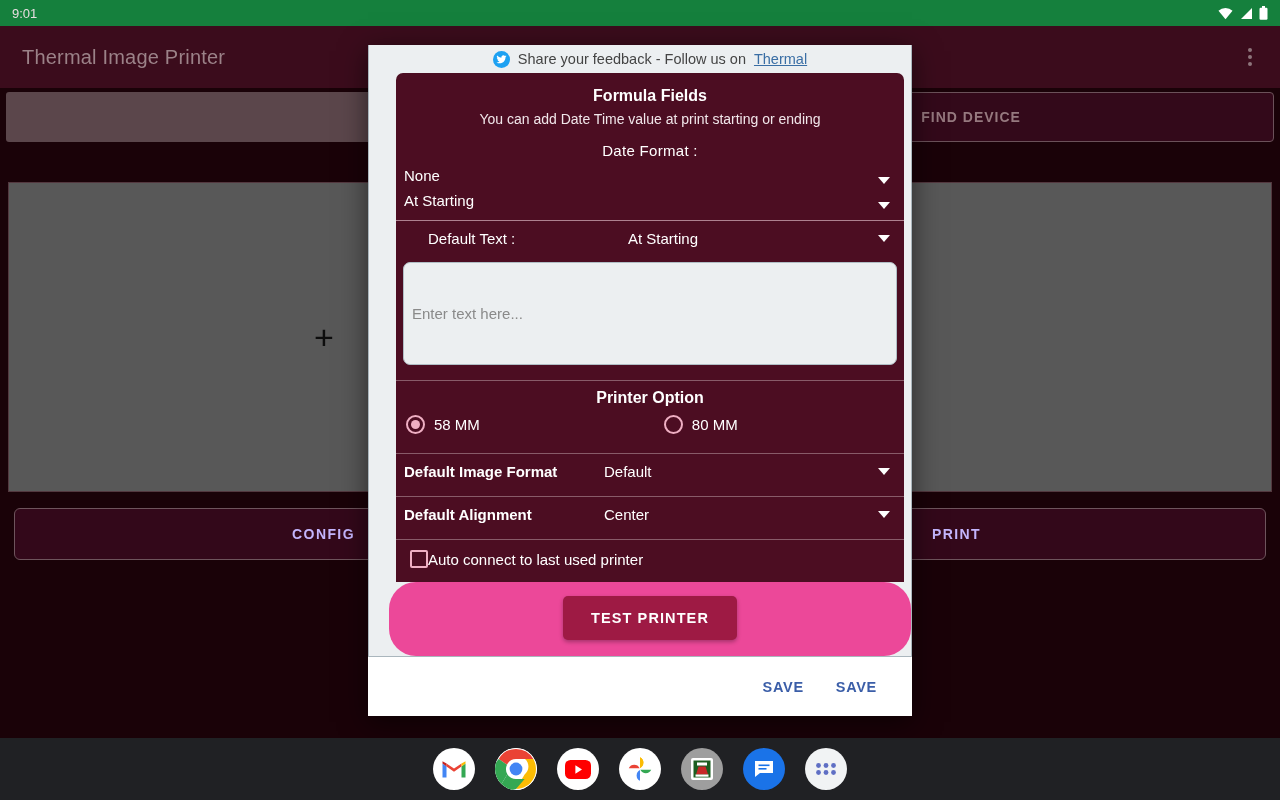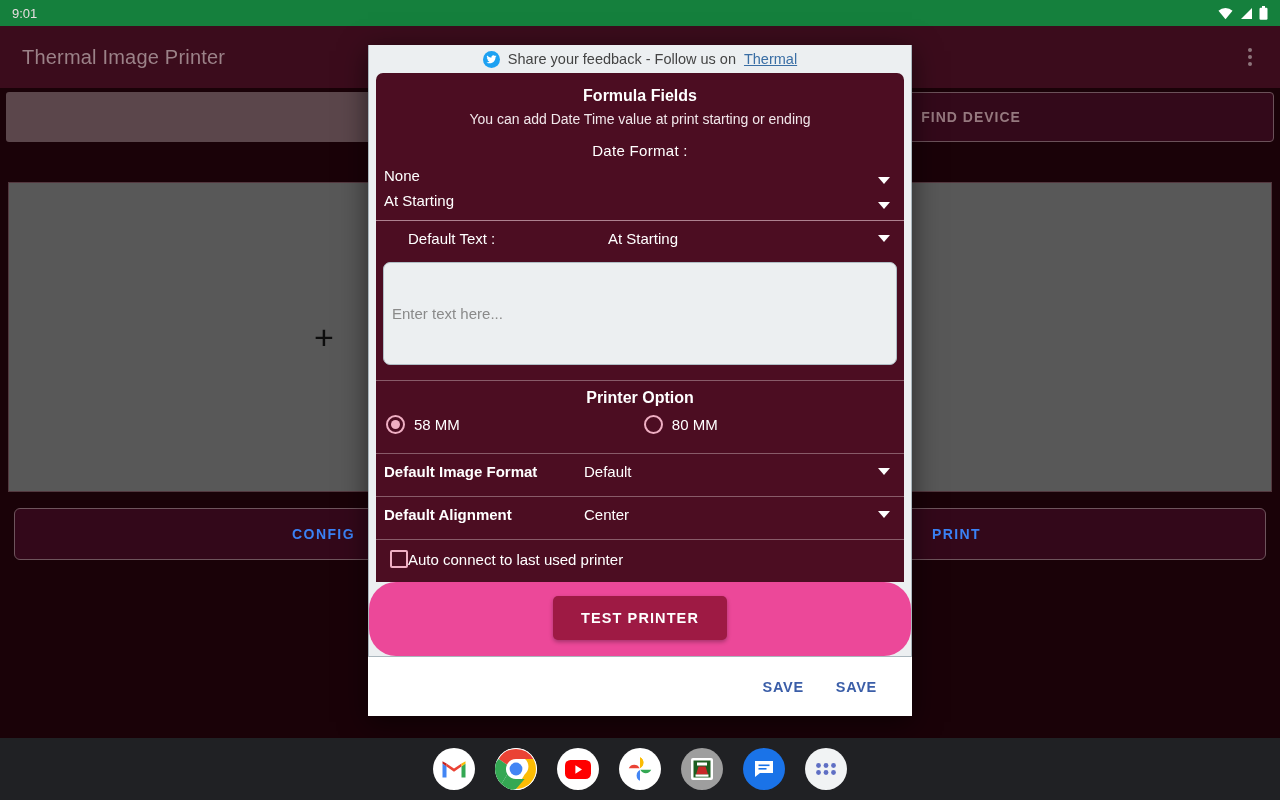--- a/index.html
+++ b/index.html
@@ -73,21 +73,21 @@
 
   #bottom-actions {
     position: absolute; top: 508px; left: 14px; width: 1252px; height: 52px;
     display: flex; gap: 14px;
   }
   .ghost-btn {
     flex: 1;
     border: 1px solid #6e545c;
     border-radius: 6px;
     background: #33081a;
-    color: #3b82f6;
+    color: #c4b5fd;
     font-size: 14px; font-weight: bold; letter-spacing: 1.4px;
     display: flex; align-items: center; justify-content: center;
   }
 
   
   #taskbar {
     position: absolute; bottom: 0; left: 0; width: 1280px; height: 62px;
     background: #202124;
     display: flex; align-items: center; justify-content: center; gap: 20px;
   }
@@ -104,21 +104,21 @@
     background: #ffffff;
     box-shadow: 0 6px 26px rgba(0,0,0,.55);
     display: flex; flex-direction: column;
   }
   #dialog-scroll {
     background: #eceff1;
     border: 1px solid #aab6bd;
     border-top: none;
     margin: 0 0 0 0;
     height: 612px;
-    display: flex; flex-direction: column;
+    display: flex; flex-direction: column; padding-left: 20px;
   }
   #feedback-bar {
     height: 44px;
     display: flex; align-items: center; justify-content: center; gap: 8px;
     font-size: 14.5px; color: #444;
     background: #eceff1;
   }
   #twitter-icon {
     width: 17px; height: 17px; border-radius: 50%;
     background: #1da1f2;

